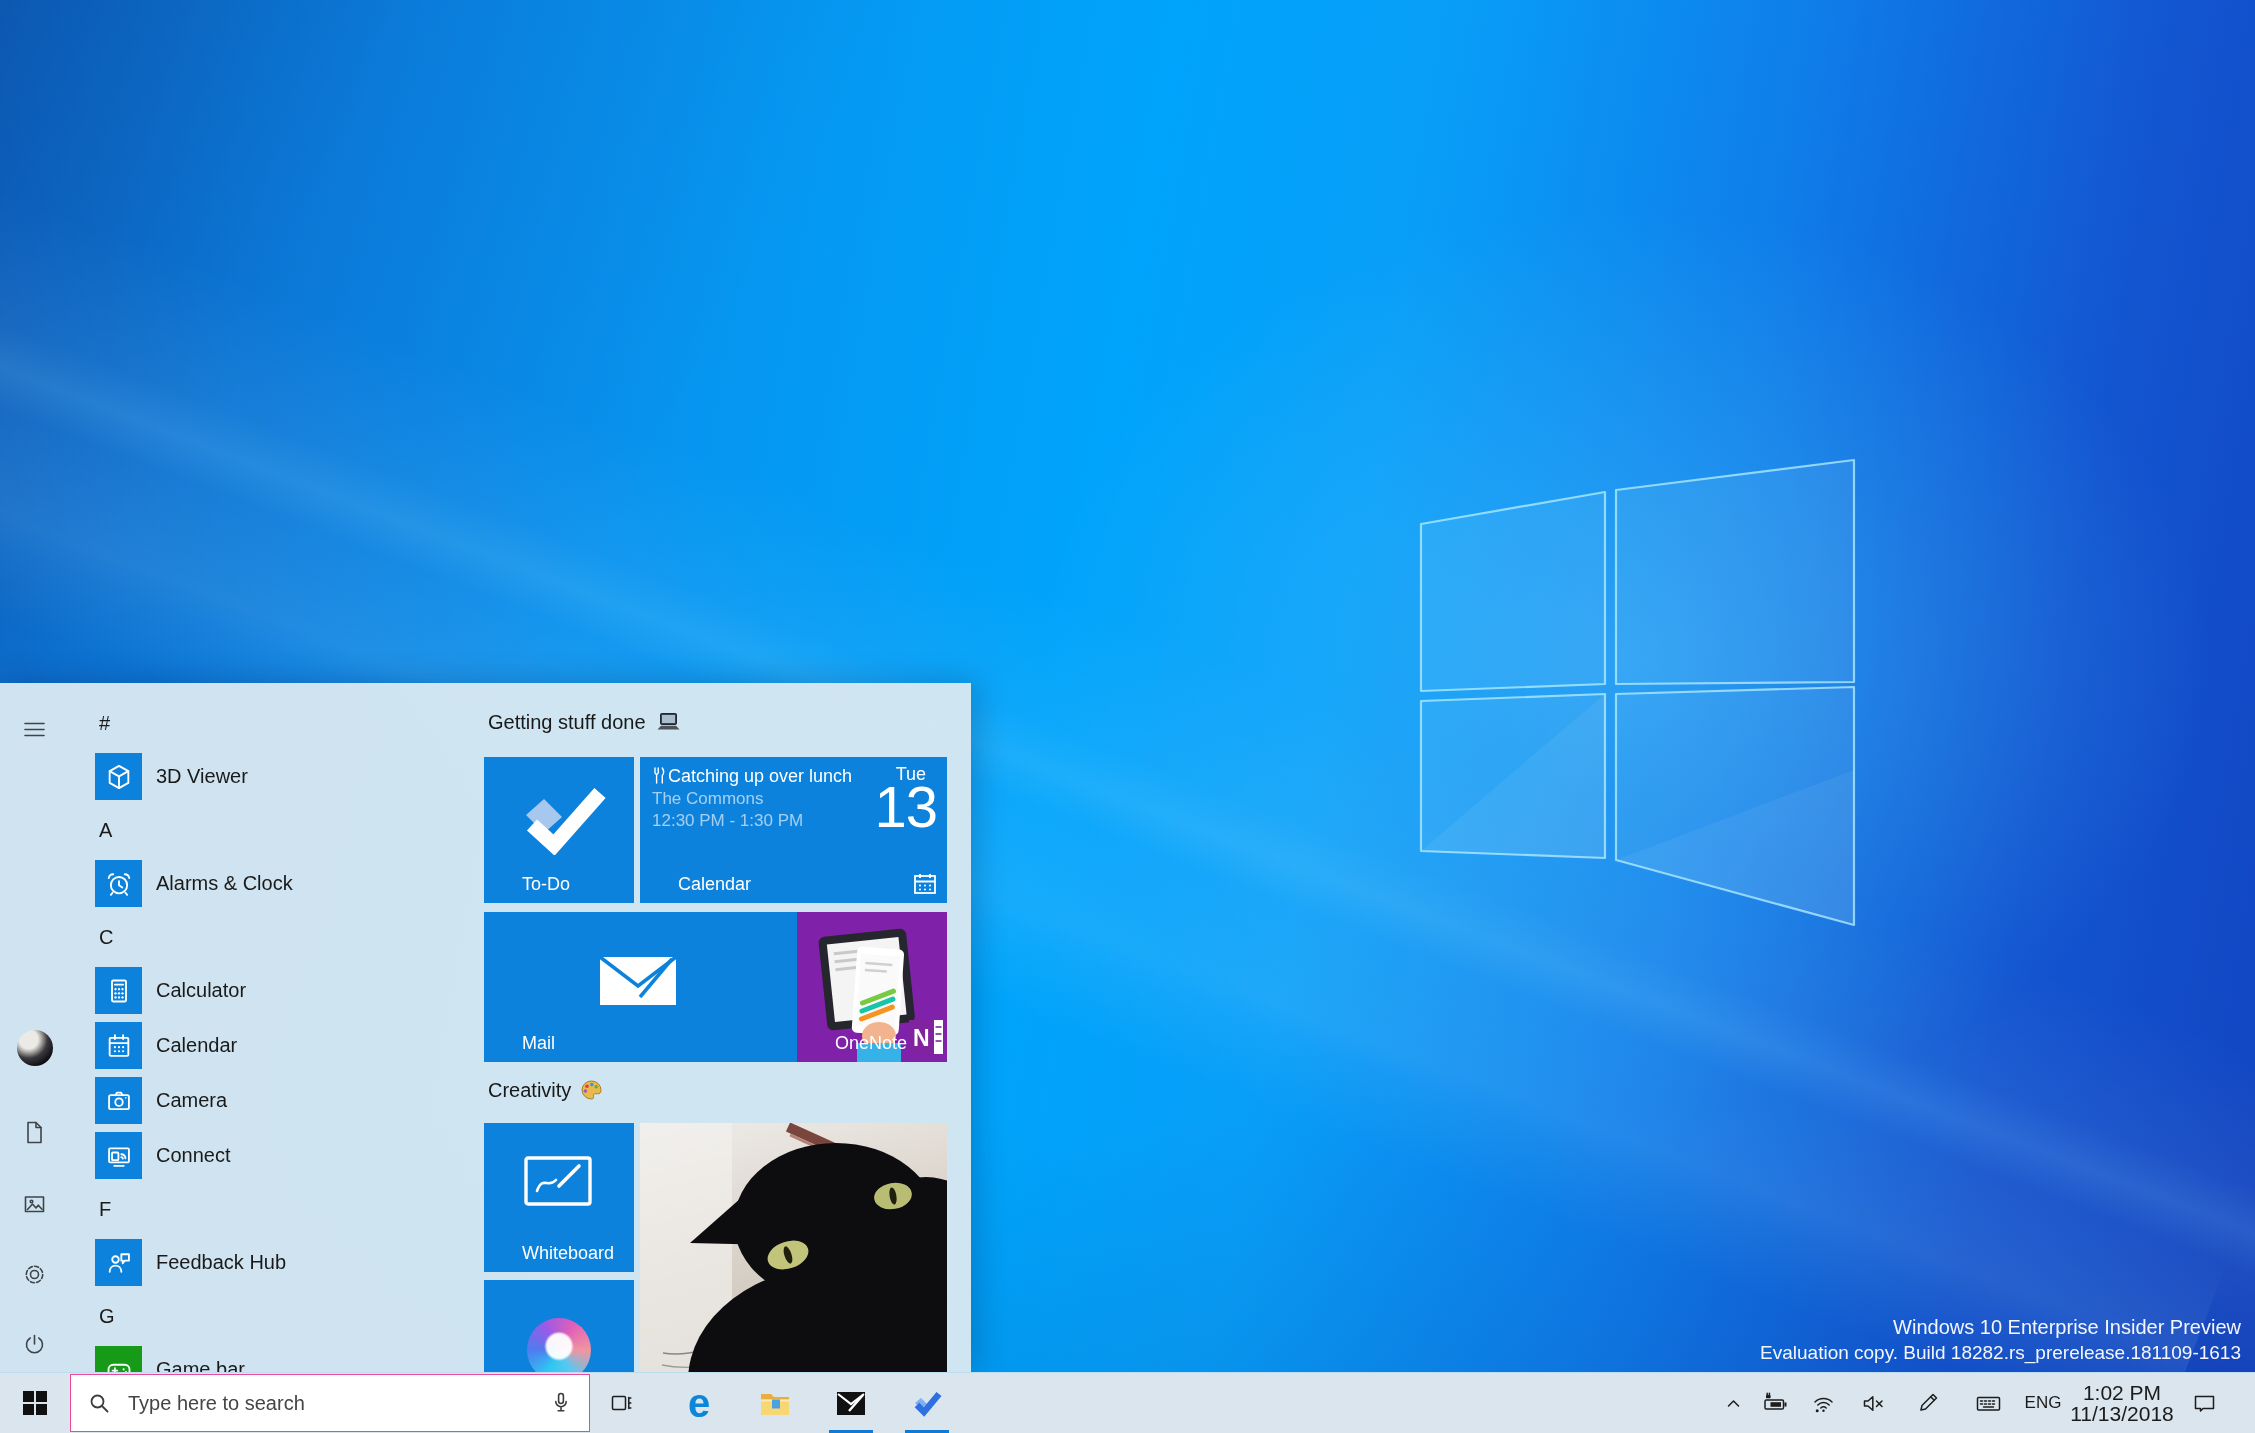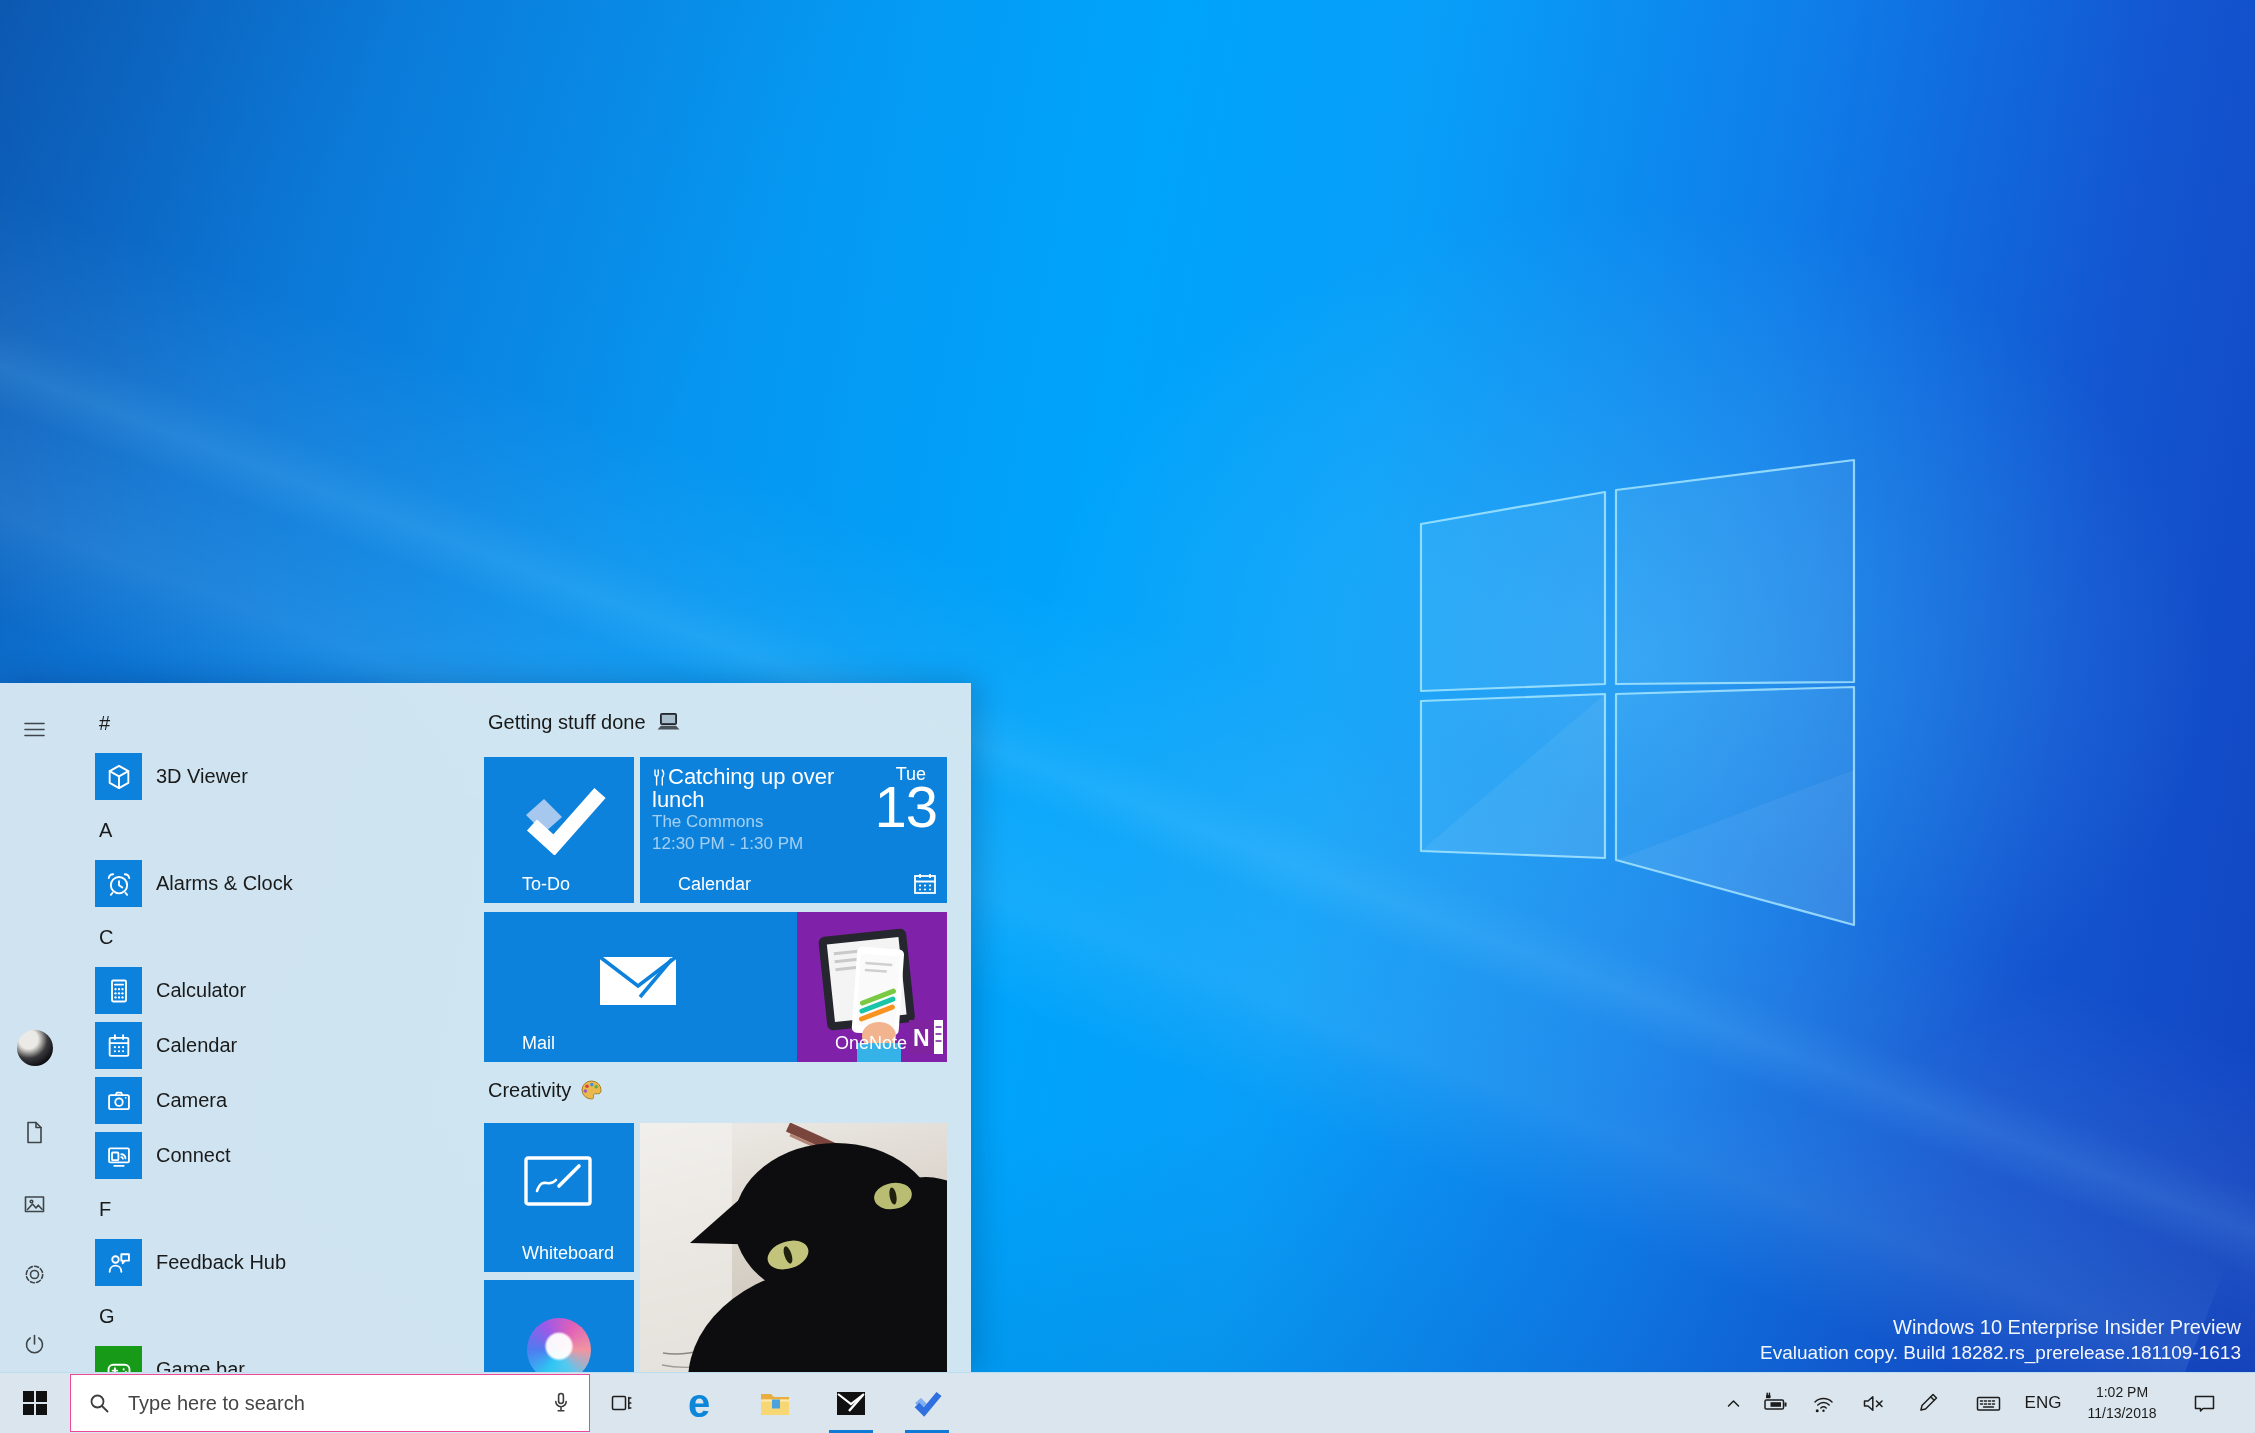--- a/index.html
+++ b/index.html
@@ -39,40 +39,40 @@
   .app-row{height:55px;display:flex;align-items:center;cursor:pointer;}
   .app-ic{width:47px;height:47px;flex:0 0 47px;display:flex;align-items:center;justify-content:center;}
   .app-ic svg{width:28px;height:28px;fill:none;stroke:#fff;stroke-width:1.6;stroke-linecap:round;stroke-linejoin:round;}
   .app-label{margin-left:14px;font-size:20px;color:#1a1a1a;}
 
   .group-header{font-size:20px;color:#191919;display:flex;align-items:center;gap:9px;cursor:pointer;}
   .tile{background:var(--accent);color:#fff;cursor:pointer;overflow:hidden;}
   .tile-label{position:absolute;left:12px;bottom:8px;font-size:18px;color:#fff;margin-left:26px;}
 
   #tile-calendar .ev{position:absolute;left:12px;top:8px;width:210px;}
-  #tile-calendar .ev-title{font-size:22px;line-height:23px;color:#fff;}
+  #tile-calendar .ev-title{font-size:18px;line-height:23px;color:#fff;}
   #tile-calendar .ev-sub{font-size:17px;line-height:22px;color:rgba(255,255,255,.62);}
   #tile-calendar .wd{position:absolute;right:21px;top:7px;font-size:18px;}
   #tile-calendar .day{position:absolute;right:10px;top:20px;font-size:58px;font-weight:200;line-height:1.05;letter-spacing:-1px;}
 
   #cortana-orb{left:43px;top:38px;width:64px;height:64px;border-radius:50%;
     background:radial-gradient(circle at 50% 44%, rgba(255,255,255,.95) 0 25%, rgba(255,255,255,0) 31%),
       conic-gradient(from 210deg, #2ec6f2,#4f7cf0,#9a5ae8,#e060b8,#f095a0,#58c8f0,#2ec6f2);}
 
   
   #taskbar{left:0;top:1372px;width:2255px;height:61px;background:#dae5ed;border-top:1px solid #bcdcf0;box-sizing:border-box;}
   .tb-btn{top:0;height:60px;display:flex;align-items:center;justify-content:center;cursor:pointer;}
   .tray-ic{width:27px;height:27px;fill:none;stroke:#1d1d1d;stroke-width:1.5;stroke-linecap:round;stroke-linejoin:round;}
   #search-box{left:70px;top:1px;width:520px;height:58px;background:#fff;border:1px solid #ec4899;box-sizing:border-box;
     display:flex;align-items:center;cursor:text;}
   #search-box .mag{margin:0 16px 0 16px;width:25px;height:25px;stroke:#3c3c3c;fill:none;stroke-width:1.8;stroke-linecap:round;}
   #search-box .ph{font-size:20px;color:#454545;flex:1;}
   #search-box .mic{width:26px;height:26px;margin-right:15px;stroke:#3c3c3c;fill:none;stroke-width:1.6;stroke-linecap:round;stroke-linejoin:round;}
   .underline{position:absolute;bottom:0;left:9px;width:44px;height:3px;background:var(--underline);}
-  #clock{font-size:14px;line-height:21px;color:#1b1b1b;text-align:center;}
+  #clock{font-size:21px;line-height:21px;color:#1b1b1b;text-align:center;}
   #lang{font-size:17px;color:#1b1b1b;}
   #edge-e{font-size:40px;font-weight:700;color:#0c86d8;line-height:1;}
 </style>
 </head>
 <body>
 
 <div id="screen" style="--accent: #0d82dc; --onenote: #8021a9; --underline: #0f7bd7;">
 
   <div id="desktop" class="abs">
     <div class="abs corner-shade"></div>

